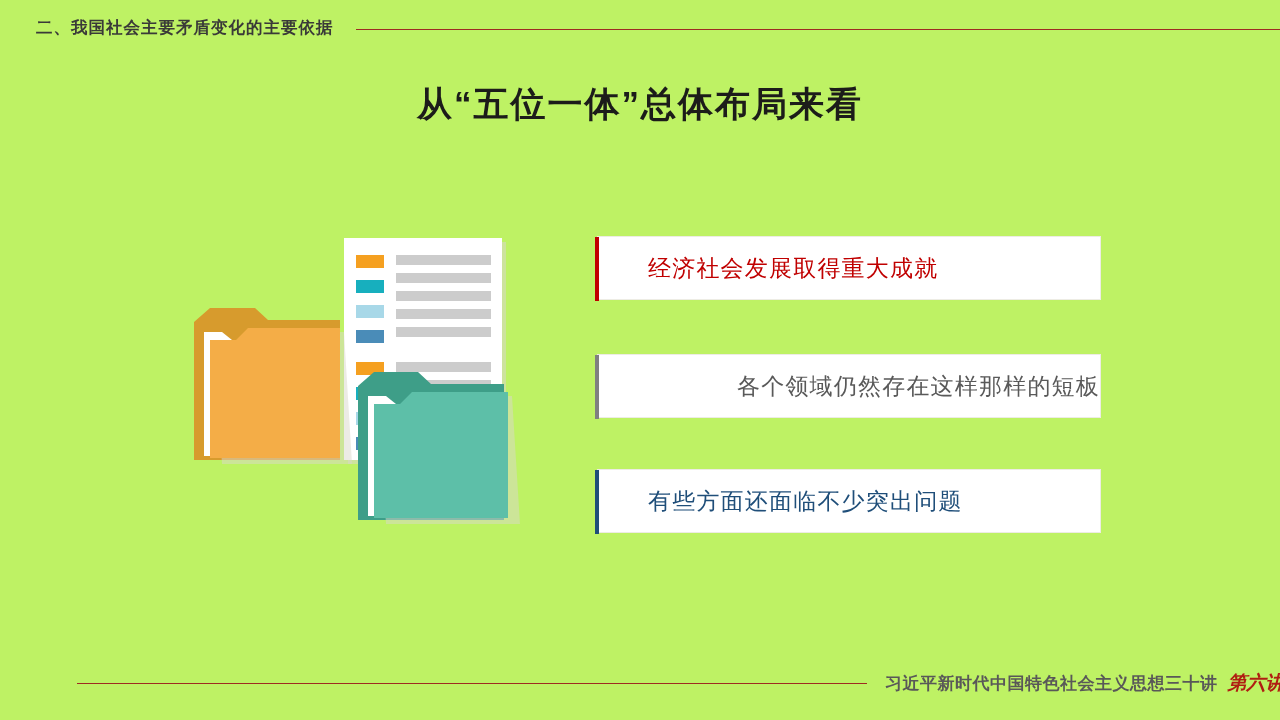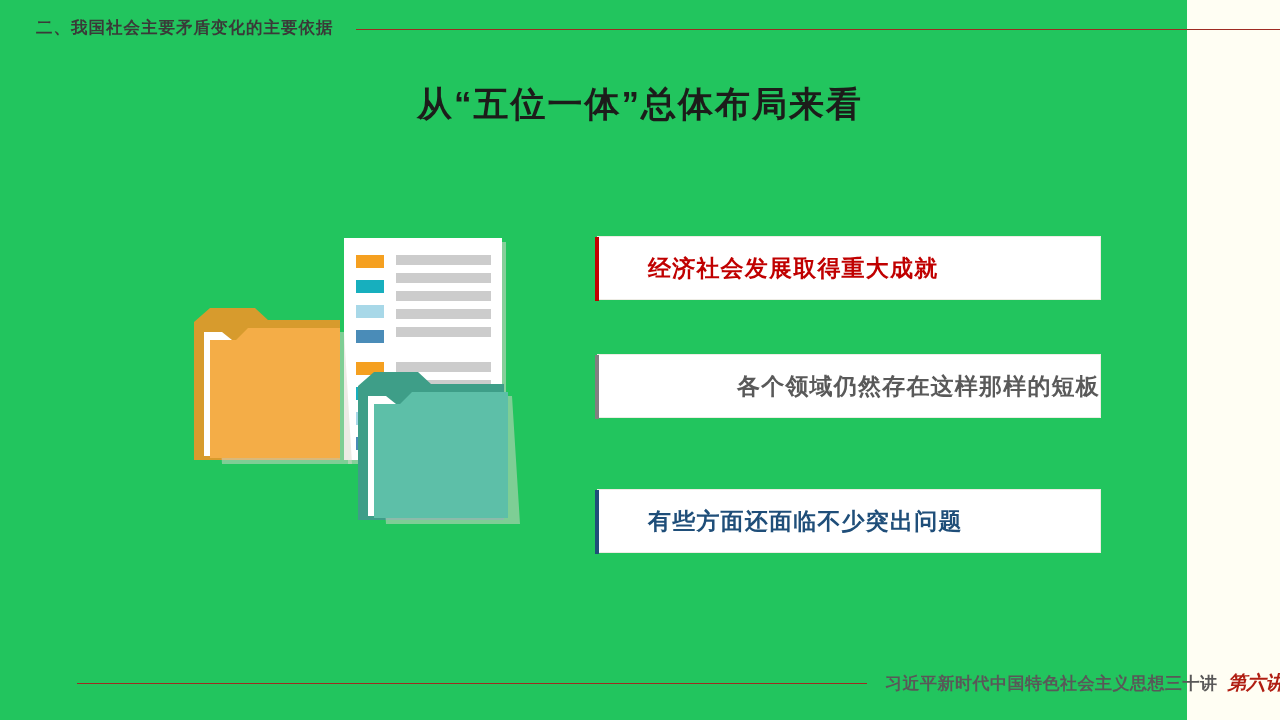--- a/index.html
+++ b/index.html
@@ -12,23 +12,23 @@
     background: #FFFEF3;
     font-family: "Liberation Sans", "DejaVu Sans", sans-serif;
     overflow: hidden;
     position: relative;
   }
 
   
   .slide {
     position: absolute;
     inset: 0;
-    width: 1187px;
+    width: 1280px;
     height: 720px;
-    background: #22c55e;
+    background: #bef264;
   }
 
   
   .header {
     position: absolute;
     left: 0;
     top: 13px;
     width: 1280px;
     height: 30px;
     display: flex;
@@ -100,37 +100,37 @@
     left: 12px;
     top: 6px;
     right: -8px;
     bottom: -7px;
     background: linear-gradient(135deg, rgba(150,148,130,0.00) 35%, rgba(150,148,130,0.18) 100%);
     z-index: -1;
     filter: blur(2px);
   }
   .callout-1 { top: 0px; }
   .callout-2 { top: 118px; justify-content: flex-end; }
-  .callout-3 { top: 233px; margin-top: 20px; }
+  .callout-3 { top: 233px; }
 
   .callout-bar {
     position: absolute;
     left: -3px;
     top: 0px;
     width: 4px;
     height: 64px;
   }
   .callout-1 .callout-bar { background: #C00000; }
   .callout-2 .callout-bar { background: #808080; }
   .callout-3 .callout-bar { background: #1F4E79; }
 
   .callout-text {
     margin-left: 50px;
     font-size: 23px;
-    font-weight: bold;
+    font-weight: normal;
     letter-spacing: 1.2px;
     white-space: nowrap;
   }
   .callout-1 .callout-text { color: #C00000; }
   .callout-2 .callout-text { color: #595959; }
   .callout-3 .callout-text { color: #1F4E79; }
 
   
   .footer {
     position: absolute;

